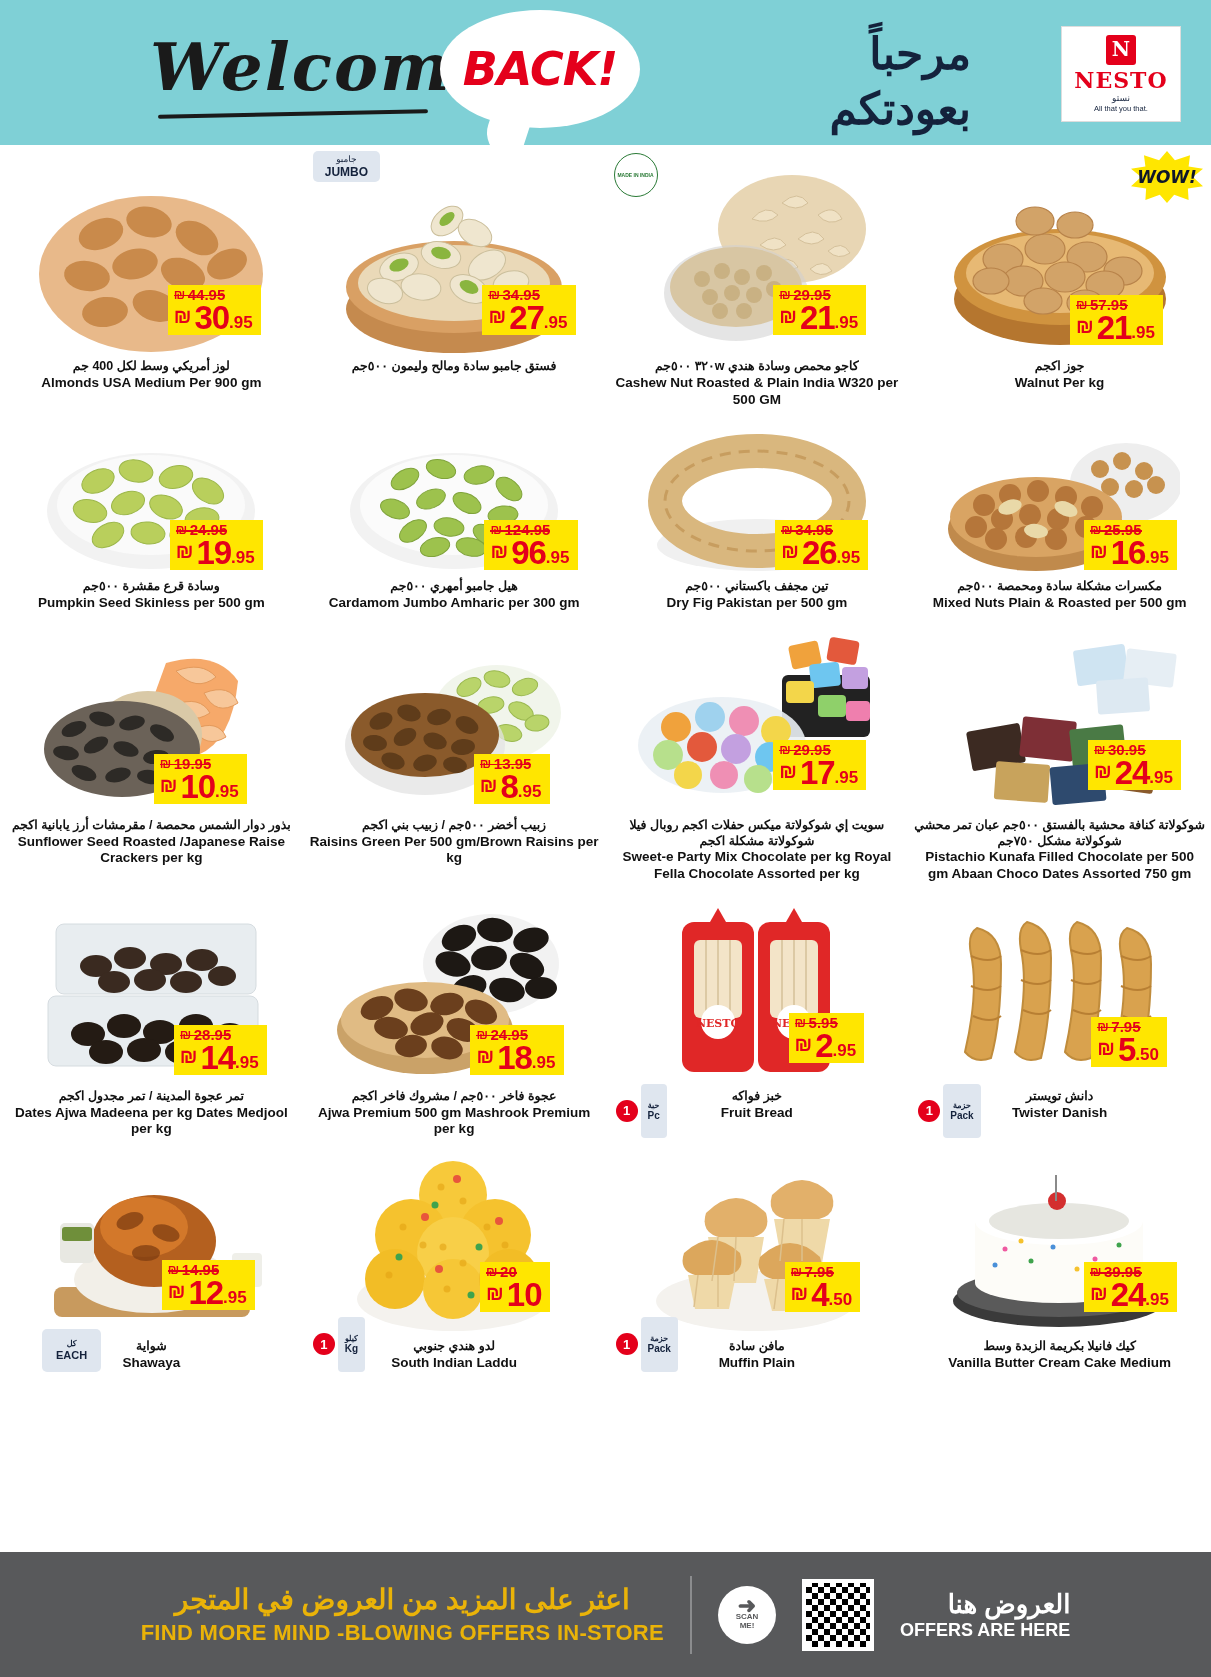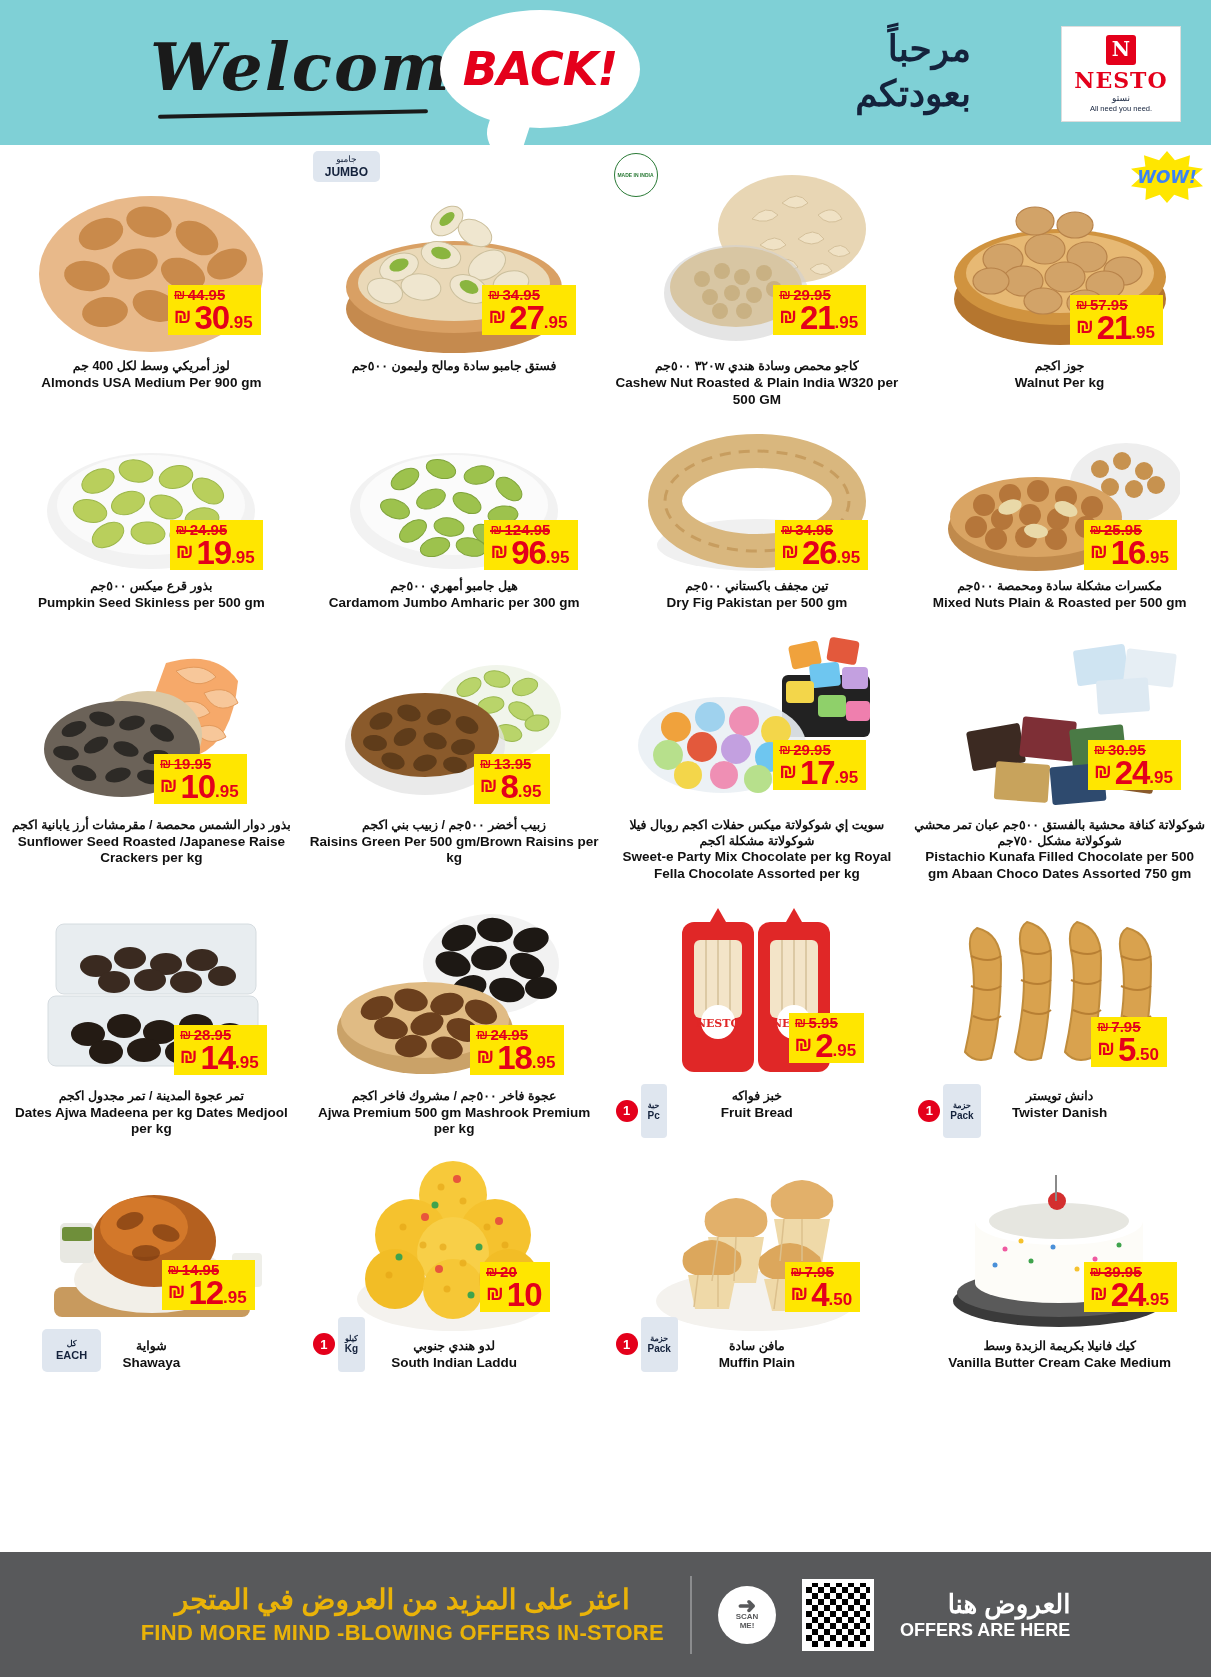--- a/index.html
+++ b/index.html
@@ -63,21 +63,21 @@
     font-weight: bold;
     font-style: italic;
     color: #e4001b;
     z-index: 3;
     letter-spacing: -1px;
   }
   .arabic-welcome {
     position: absolute;
     right: 240px; top: 26px;
     text-align: right;
-    font-size: 36px;
+    font-size: 44px;
     font-weight: bold;
     color: #14223c;
     line-height: 1.25;
     direction: rtl;
   }
   .logo-box {
     position: absolute;
     right: 30px; top: 26px;
     width: 120px; height: 96px;
     background: #ffffff;
@@ -259,21 +259,21 @@
     clip-path: polygon(50% 0%, 61% 18%, 82% 8%, 80% 30%, 100% 34%, 86% 50%, 100% 68%, 79% 72%, 80% 94%, 60% 84%, 50% 100%, 40% 84%, 20% 94%, 21% 72%, 0% 68%, 14% 50%, 0% 34%, 20% 30%, 18% 8%, 39% 18%);
     position: relative;
   }
   .wow-text {
     position: absolute;
     left: 0; right: 0; top: 16px;
     text-align: center;
     font-size: 17px;
     font-weight: bold;
     font-style: italic;
-    color: #3b82f6;
+    color: #0f172a;
     font-family: "DejaVu Sans", sans-serif;
   }
   .pill {
     position: absolute;
     bottom: 2px; left: 10px;
     display: flex;
     align-items: center;
     z-index: 6;
   }
   .pill .circle {
@@ -370,21 +370,21 @@
   <div class="back-bubble"></div>
   <div class="back-text">BACK!</div>
   <div class="arabic-welcome">
     <div>مرحباً</div>
     <div>بعودتكم</div>
   </div>
   <div class="logo-box">
     <div class="logo-mark"></div>
     <div class="logo-name">NESTO</div>
     <div class="logo-ar">نستو</div>
-    <div class="logo-tag">All need you need.</div>
+    <div class="logo-tag">All that you that.</div>
   </div>
 </div>
 
 <div class="grid">
 
   <div class="row">
 
     <div class="cell">
       <div class="imgwrap" style="height:210px;">
         <svg width="240" height="195" viewBox="0 0 240 195">
@@ -569,21 +569,21 @@
       </div>
       <div class="price" style="right:40px; top:110px;">
         <div class="old"><span class="cur">₪</span><span>24.95</span></div>
         <div class="newrow">
           <span class="newcur">₪</span>
           <span class="big">19</span>
           <span class="dec">.95</span>
         </div>
       </div>
       <div class="labels">
-        <div class="ar">بذور قرع ميكس ٥٠٠جم</div>
+        <div class="ar">وسادة قرع مقشرة ٥٠٠جم</div>
         <div class="en">Pumpkin Seed Skinless per 500 gm</div>
       </div>
     </div>
 
     <div class="cell">
       <div class="imgwrap" style="height:165px;">
         <svg width="230" height="160" viewBox="0 0 230 160">
           <ellipse cx="115" cy="92" rx="104" ry="58" fill="#f2f2f2"></ellipse>
           <ellipse cx="115" cy="86" rx="94" ry="50" fill="#fbfbfb"></ellipse>
           <g fill="#9dc24d" stroke="#7fa33a" stroke-width="1">

